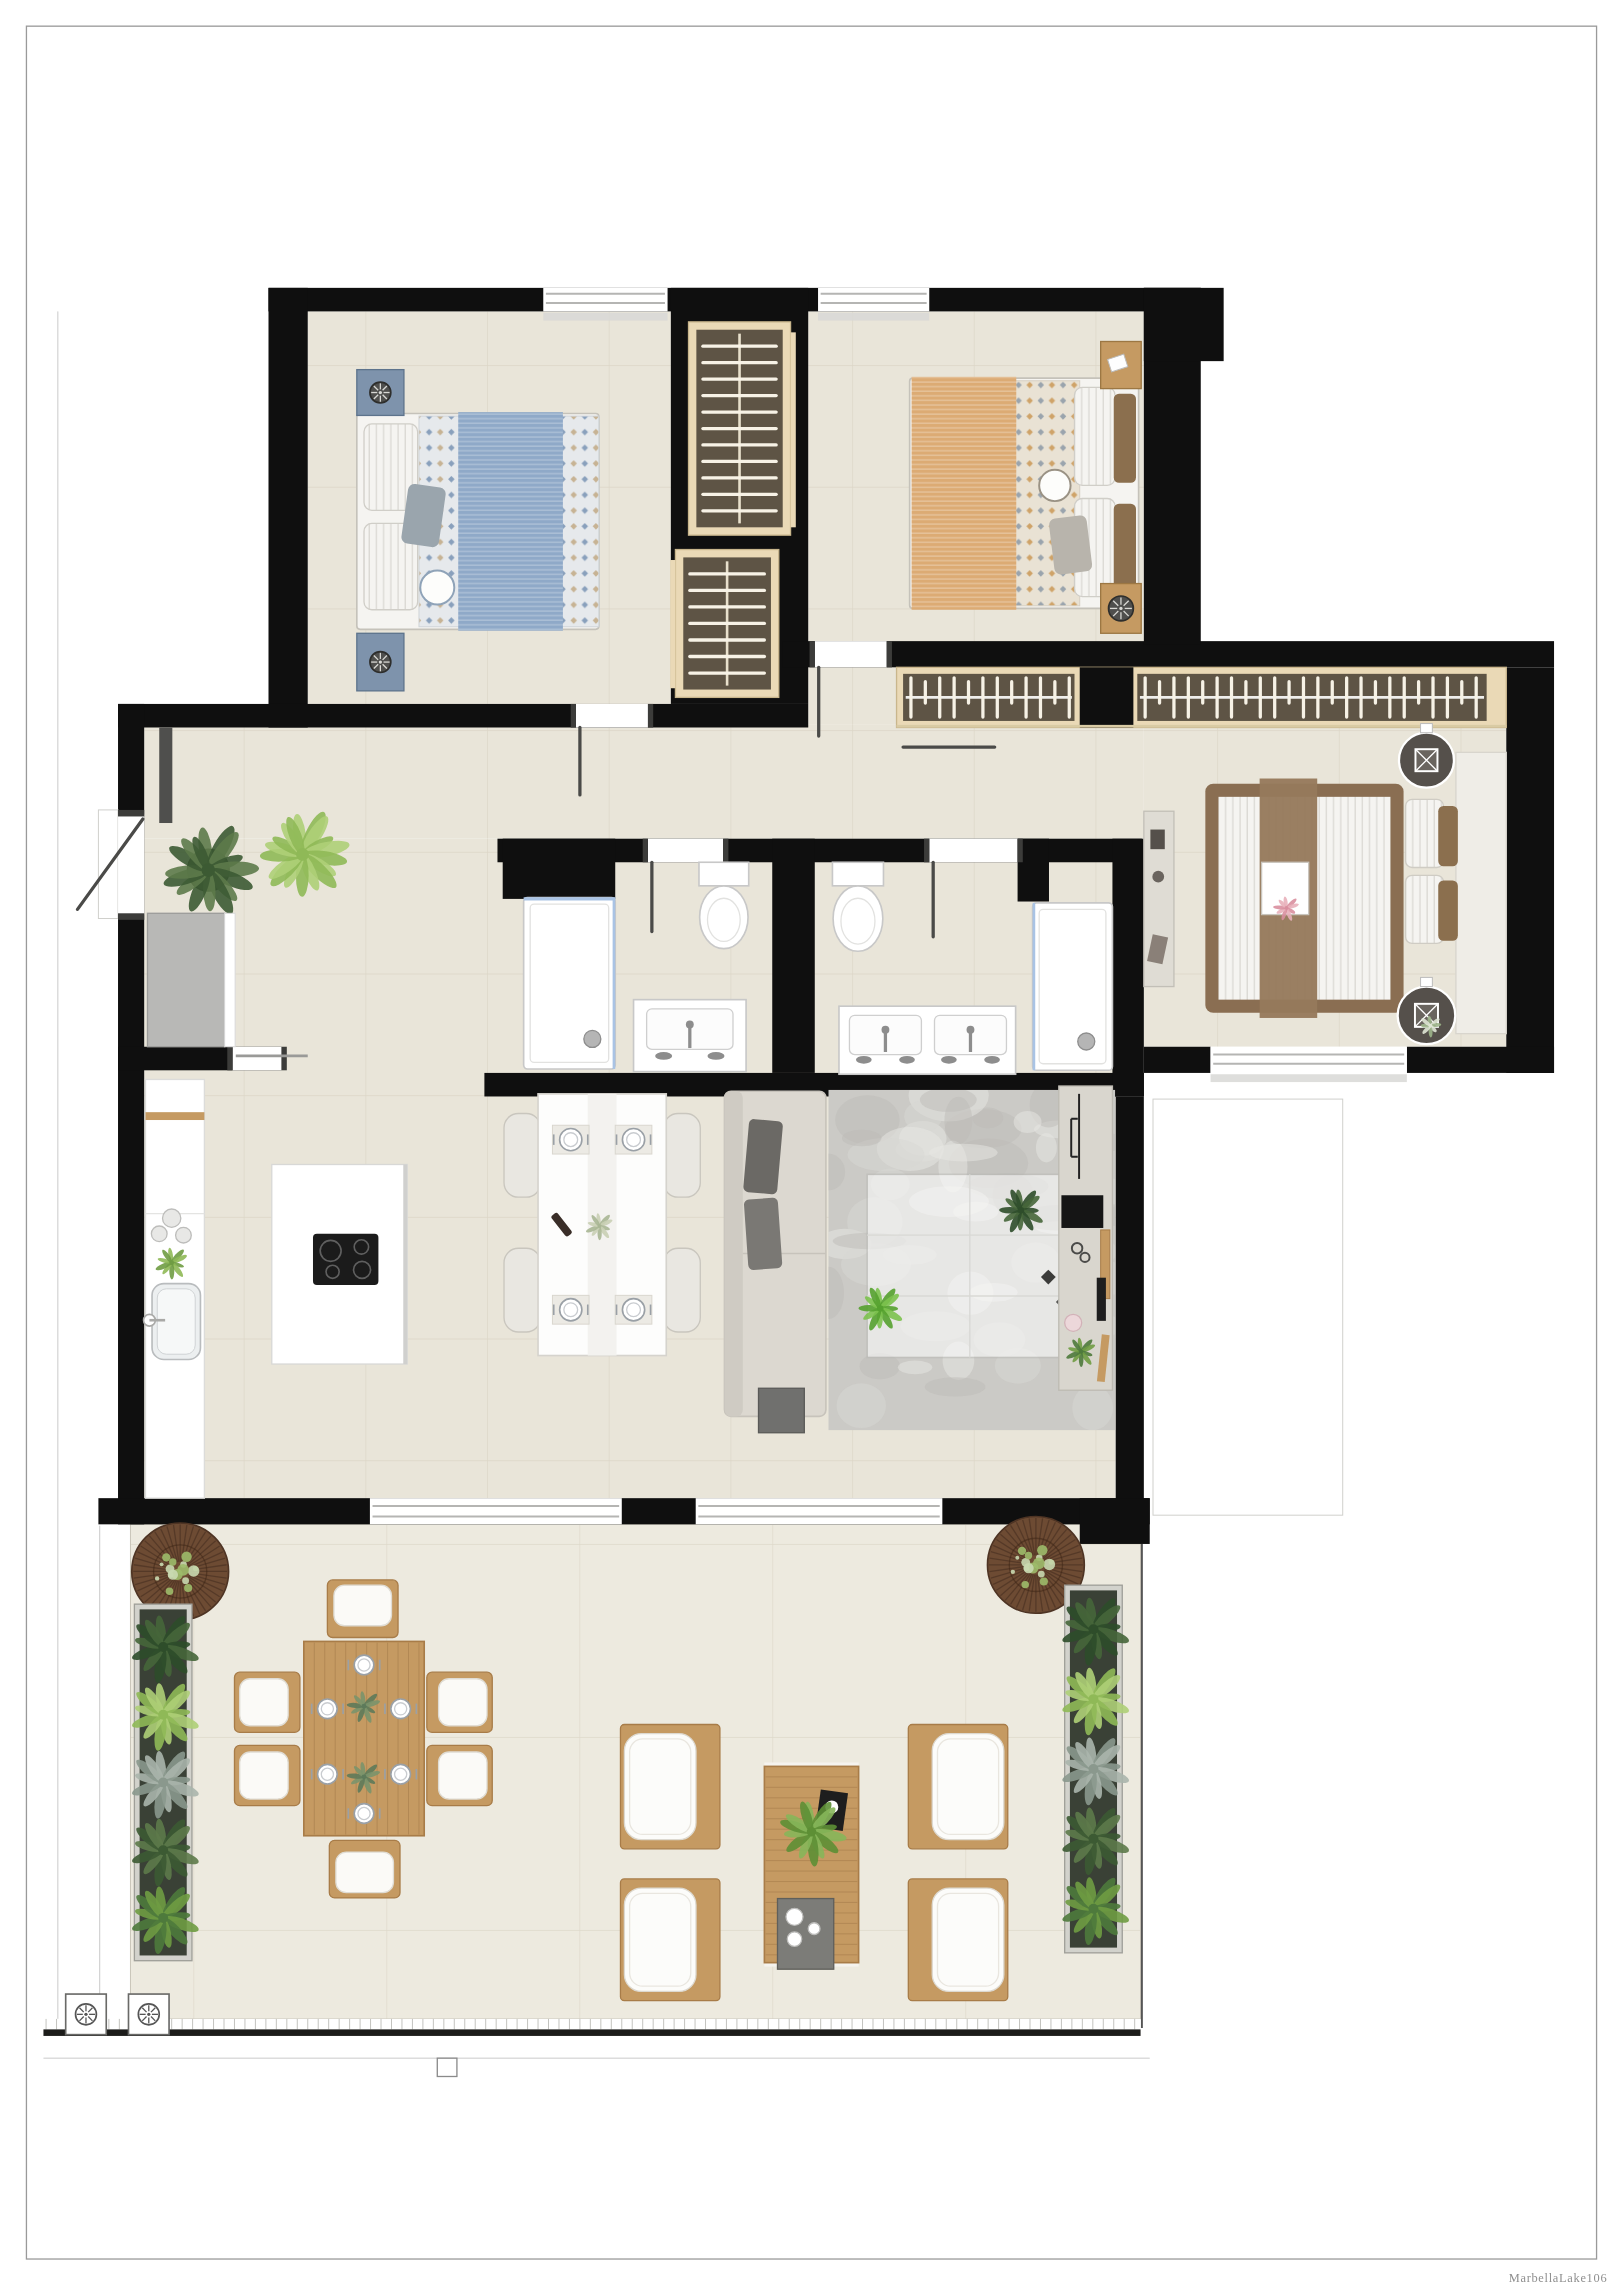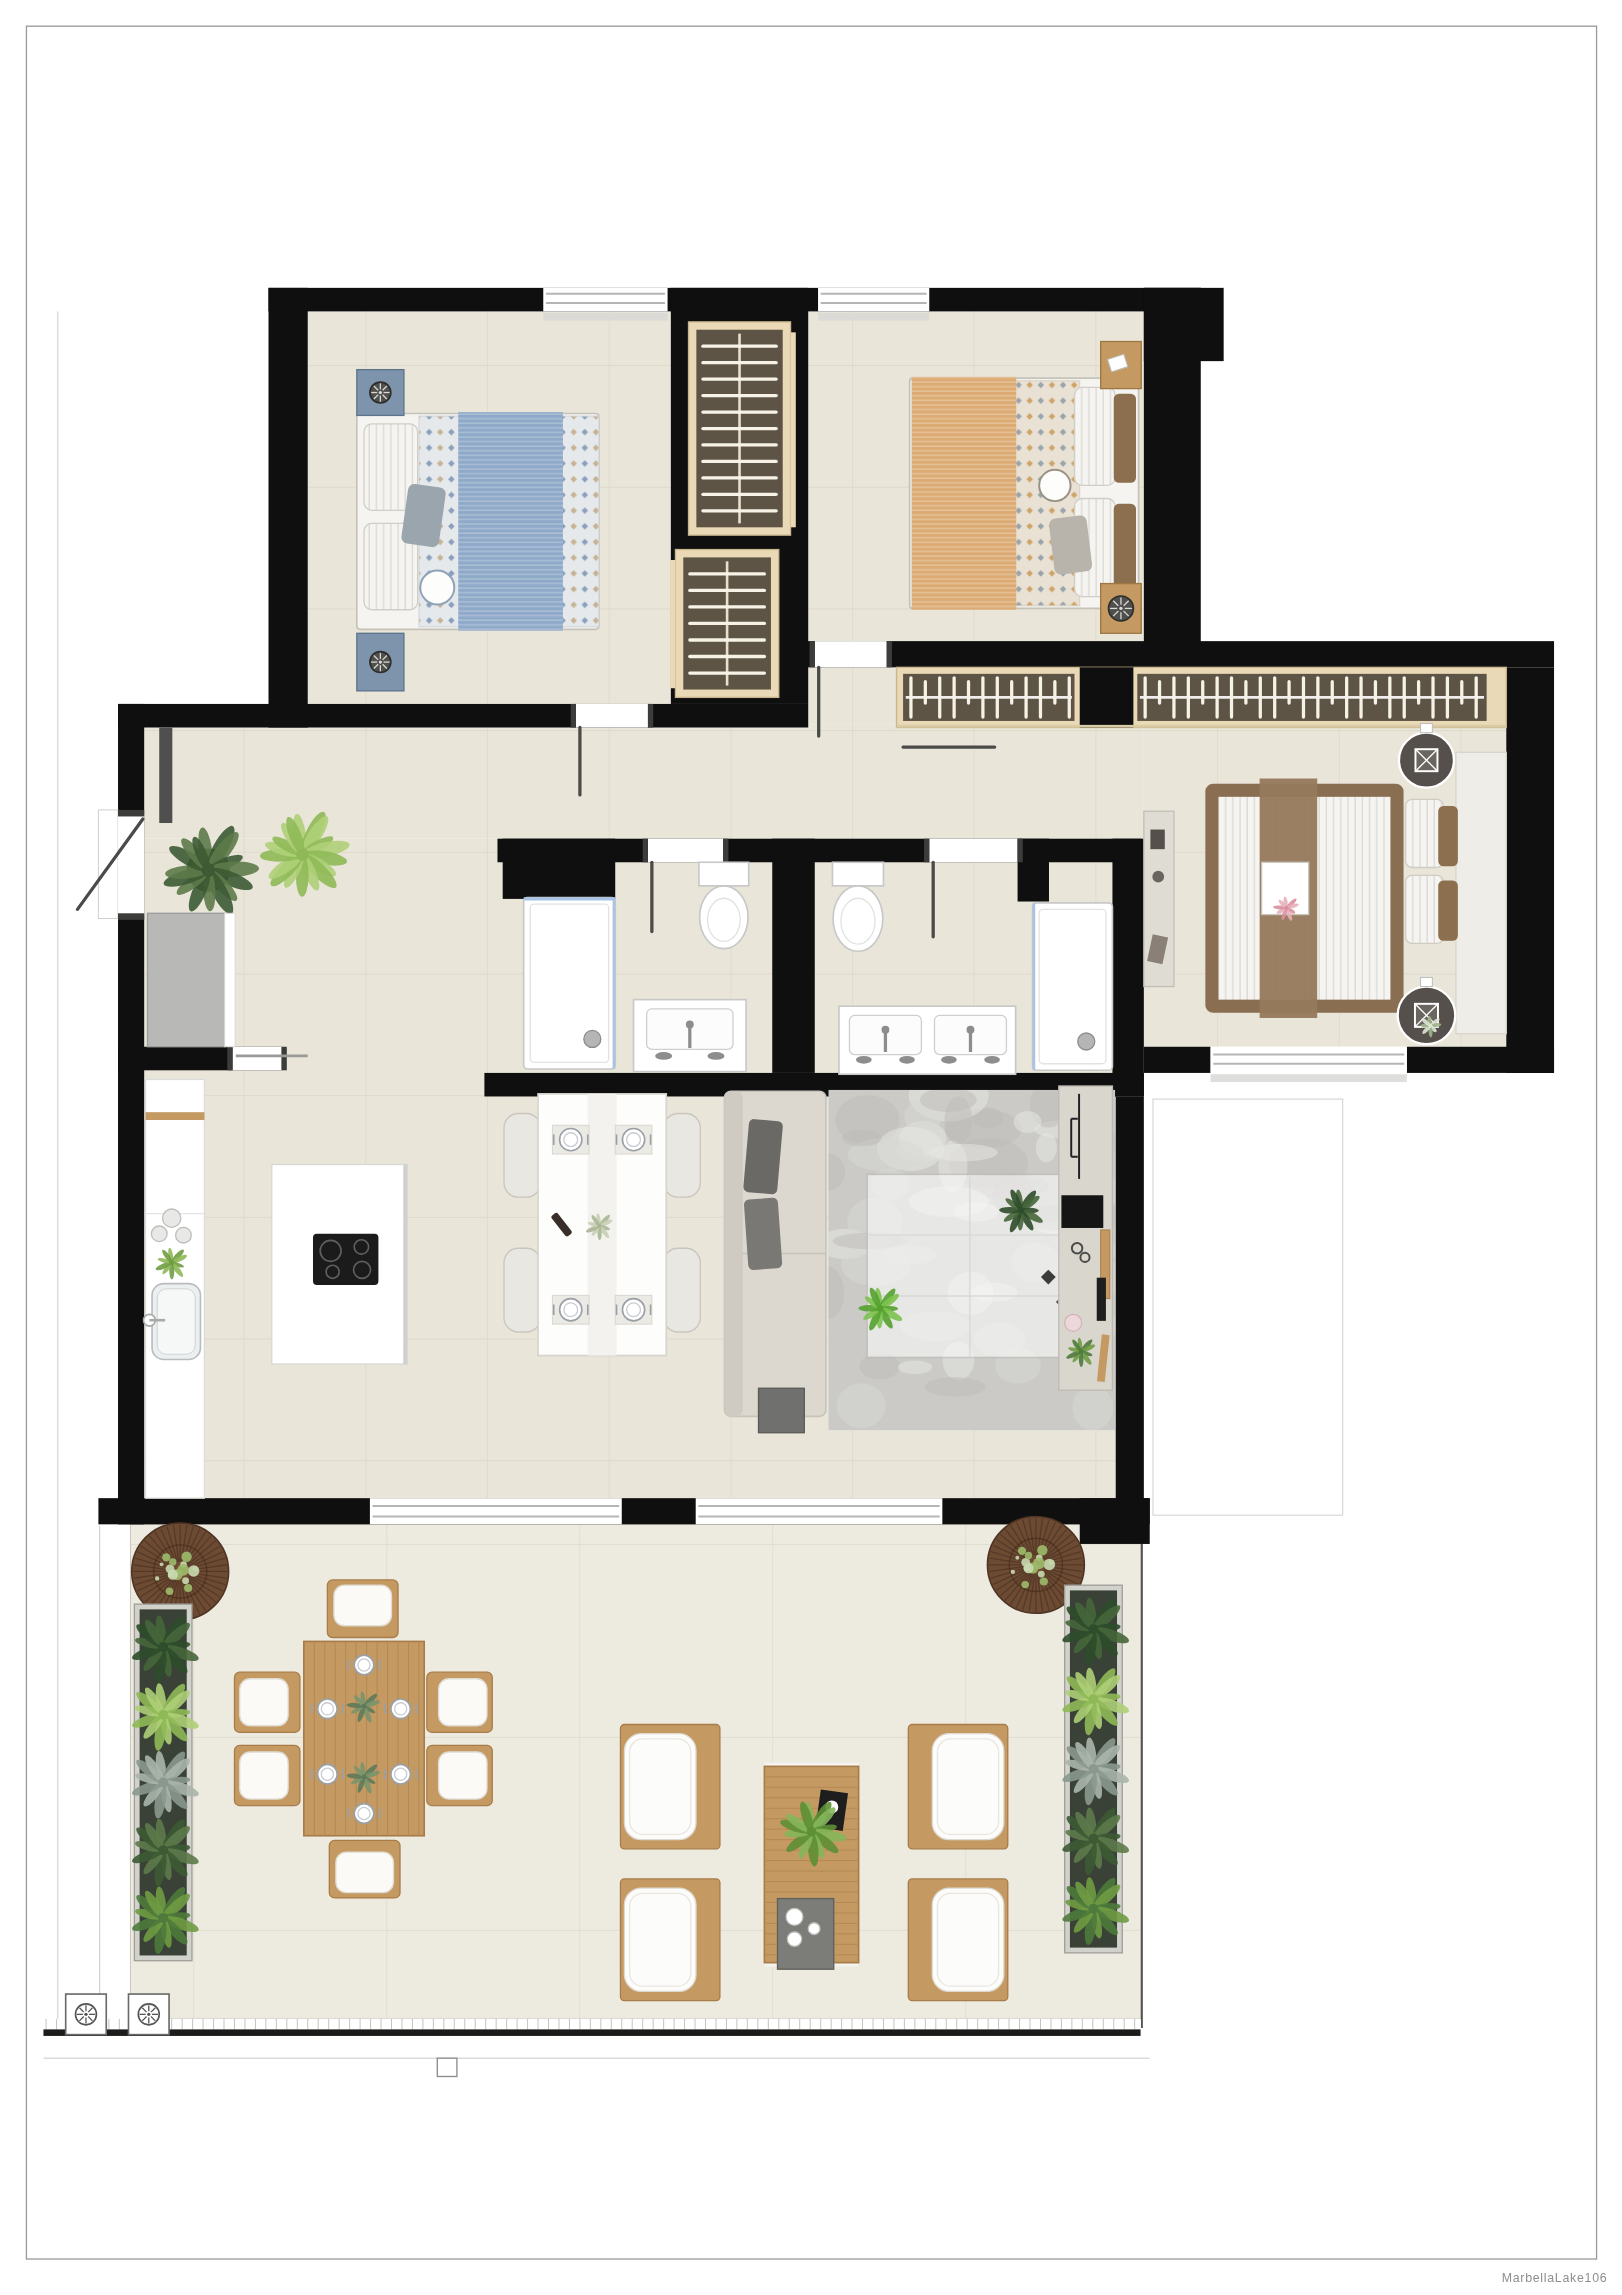--- a/index.html
+++ b/index.html
@@ -19,21 +19,21 @@
   .wall{fill:var(--wall)}
   .floorInt{fill:url(#pTileInt)}
   .floorTer{fill:url(#pTileTer)}
   .bnd{stroke:var(--boundary);stroke-width:1.5;fill:none}
   .doorleaf{stroke:var(--door);stroke-width:5;fill:none;stroke-linecap:round}
   .jamb{fill:#3c3c3a}
   .winline{stroke:#b5b5b3;stroke-width:3;fill:none}
   .fx{fill:var(--fixture);stroke:var(--fixture-line);stroke-width:2.5}
   .fxin{fill:none;stroke:#e2e2e0;stroke-width:2}
   .watermark{position:absolute;top:2271px;right:15.7px;
-     font-family:Liberation Sans, sans-serif;
+     font-family:Liberation Serif, serif;
      font-size:12.4px;letter-spacing:0.7px;color:var(--wm)}
 </style>
 </head>
 <body>
 
 <div class="page">
 <svg width="1623" height="2295" viewBox="0 0 2480 3508">
   <defs>
     <pattern id="pTileInt" width="186" height="186" patternUnits="userSpaceOnUse">
       <rect width="186" height="186" style="fill:var(--floor)"></rect>

